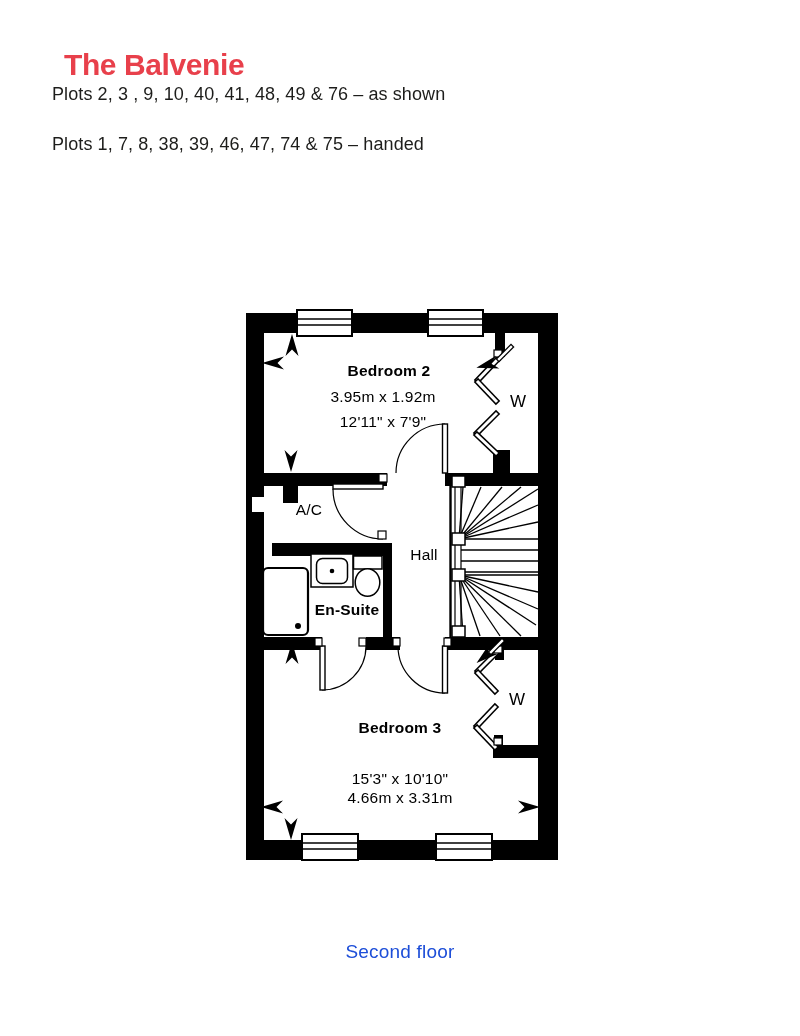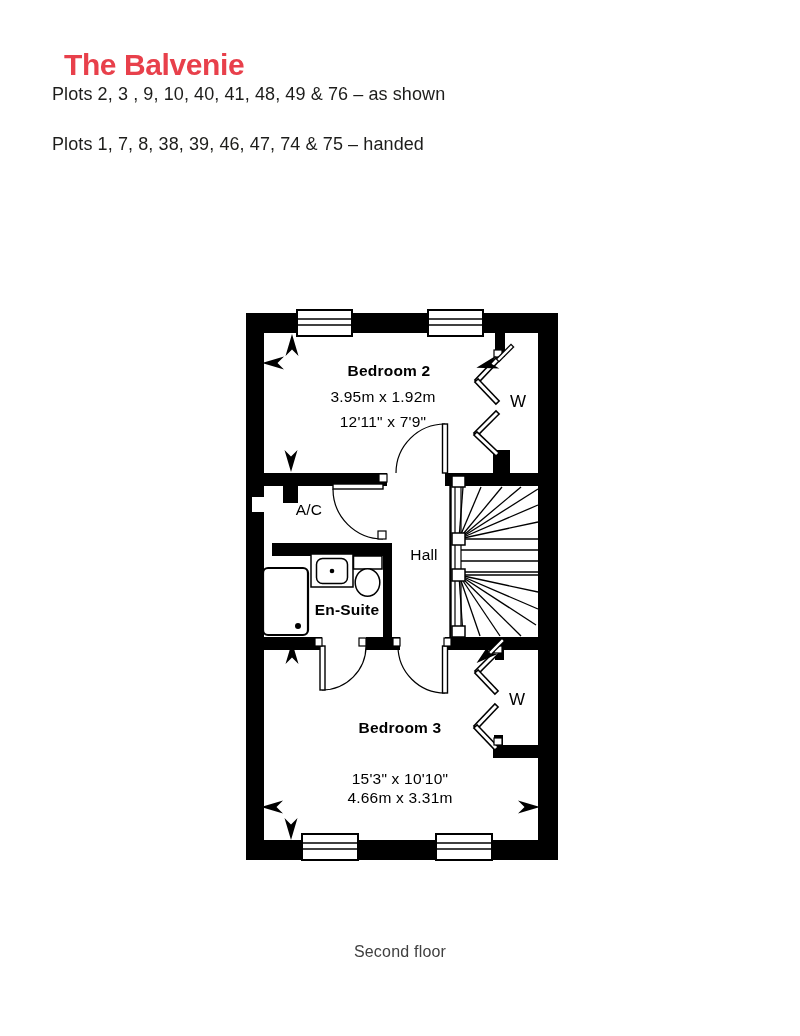--- a/index.html
+++ b/index.html
@@ -17,21 +17,21 @@
   #plots2{top:134px;}
   .plan-svg{position:absolute;left:0;top:0;}
   .plan-label{
     position:absolute;transform:translate(-50%,-50%);font-size:15.5px;color:#000;
     white-space:nowrap;letter-spacing:0.2px;
   }
   .bold{font-weight:700;}
   .w-label{font-size:17px;}
   .floor-caption{
     position:absolute;left:400px;top:952px;transform:translate(-50%,-50%);
-    font-size:16px;color:#404040;letter-spacing:0.2px;white-space:nowrap;
+    font-size:19px;color:#1d4ed8;letter-spacing:0.2px;white-space:nowrap;
   }
 </style>
 </head>
 <body>
 
 <h1 class="page-title" style="color: rgb(232, 64, 75);">The Balvenie</h1>
 <p class="plots-line" id="plots1">Plots 2, 3 , 9, 10, 40, 41, 48, 49 &amp; 76 – as shown</p>
 <p class="plots-line" id="plots2">Plots 1, 7, 8, 38, 39, 46, 47, 74 &amp; 75 – handed</p>
 
 <svg class="plan-svg" width="800" height="1036" viewBox="0 0 800 1036">

